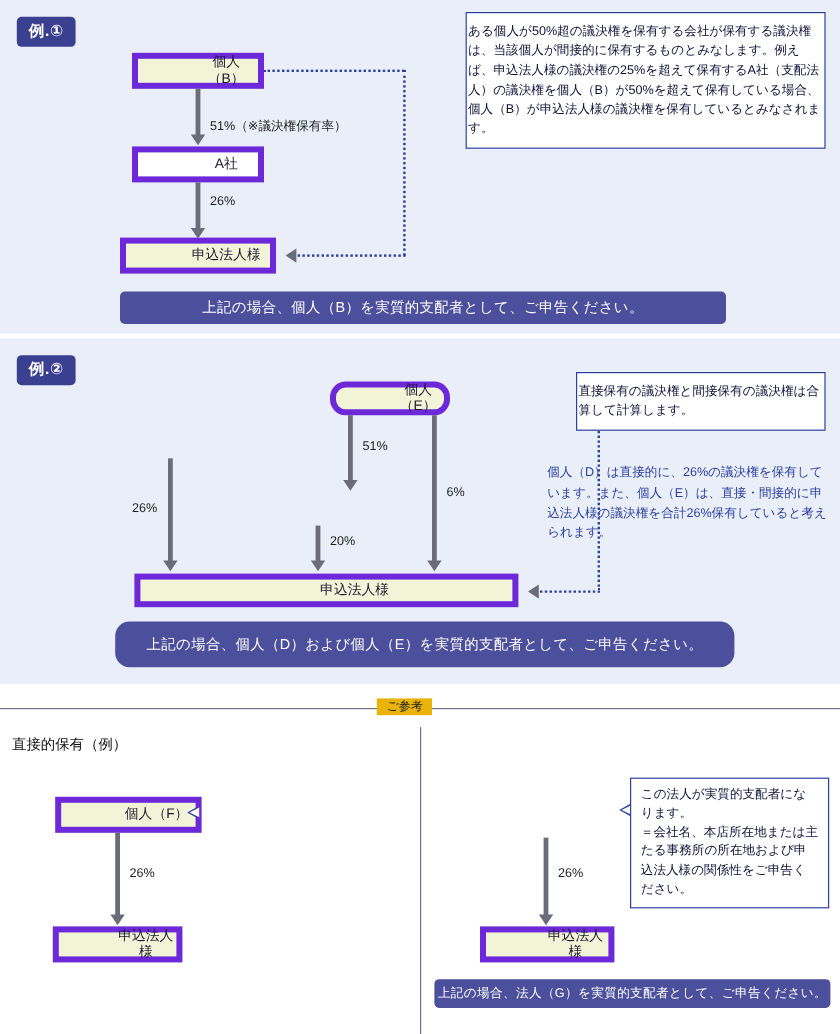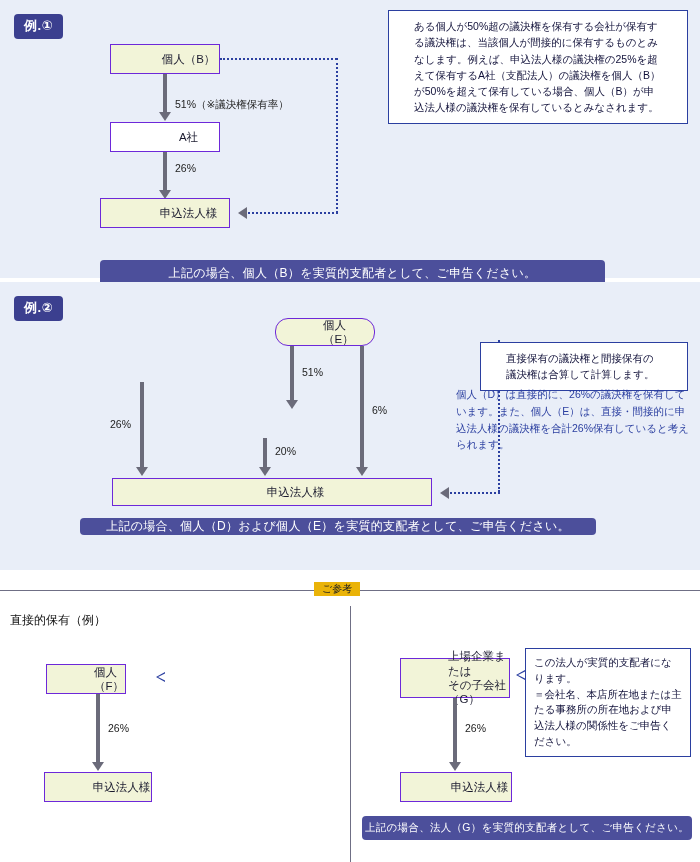--- a/index.html
+++ b/index.html
@@ -16,24 +16,24 @@
   #panel3{top:574px;height:288px;background:#ffffff;}
 
   .ex-tag{
     position:absolute;background:#3b3f8f;color:#fff;
     font-weight:bold;font-size:13px;
     padding:3px 10px 4px;border-radius:4px;
     letter-spacing:0.5px;
   }
   .box{
     position:absolute;box-sizing:border-box;
-    border:1px solid #6d28d9;
+    border:5px solid #6d28d9;
     background:#f2f4d8;
     display:flex;align-items:center;justify-content:center;
-    line-height:1.25;
+    text-align:center;line-height:1.25;
     font-size:11.5px;
     padding-left:47px;
   }
   .box.white{background:#ffffff;}
   .label{position:absolute;font-size:10.5px;color:#222;white-space:nowrap;}
   .arrow{position:absolute;background:#6b6b7a;}
   .arrowhead{
     position:absolute;width:0;height:0;
     border-left:6px solid transparent;border-right:6px solid transparent;
     border-top:9px solid #6b6b7a;
@@ -41,21 +41,21 @@
   .arrowhead.left{
     border-top:6px solid transparent;border-bottom:6px solid transparent;
     border-right:9px solid #6b6b7a;border-left:none;
   }
   .dotted-h{position:absolute;border-top:2px dotted #2b3fa0;}
   .dotted-v{position:absolute;border-left:2px dotted #2b3fa0;}
 
   .callout{
     position:absolute;box-sizing:border-box;
     border:1px solid #2b3fa0;background:#ffffff;
-    padding:7px 25px;line-height:1.55;font-size:10.5px;color:#11113a;
+    padding:7px 1px;line-height:1.55;font-size:10.5px;color:#11113a;
   }
   .note{
     position:absolute;color:#2b3fa0;font-size:10.5px;line-height:1.6;
   }
   .banner{
     position:absolute;box-sizing:border-box;
     background:#4c4f9b;color:#fff;border-radius:4px;
     display:flex;align-items:center;justify-content:center;
     font-size:12px;letter-spacing:0.3px;
   }
@@ -105,21 +105,21 @@
   <div class="box" style="left:100px;top:198px;width:130px;height:30px;">申込法人様</div>
 
   <div class="dotted-h" style="left:220px;top:58px;width:117px;"></div>
   <div class="dotted-v" style="left:336px;top:58px;height:155px;"></div>
   <div class="dotted-h" style="left:248px;top:212px;width:90px;"></div>
   <div class="arrowhead left" style="left:238px;top:207px;"></div>
 
   <div class="callout" style="left:388px;top:10px;width:300px;">ある個人が50%超の議決権を保有する会社が保有する議決権は、当該個人が間接的に保有するものとみなします。例えば、申込法人様の議決権の25%を超えて保有するA社（支配法人）の議決権を個人（B）が50%を超えて保有している場合、個人（B）が申込法人様の議決権を保有しているとみなされます。</div>
 
 
-  <div class="banner" style="left:100px;top:243px;width:505px;height:27px;margin-top:17px;">上記の場合、個人（B）を実質的支配者として、ご申告ください。</div>
+  <div class="banner" style="left:100px;top:243px;width:505px;height:27px;">上記の場合、個人（B）を実質的支配者として、ご申告ください。</div>
 </div>
 
 <div class="panel" id="panel2">
 
   <div class="ex-tag" style="left:14px;top:14px;">例.②</div>
 
   <div class="box" style="left:275px;top:36px;width:100px;height:28px;border-radius:13px;">個人（E）</div>
 
 
   <div class="arrow" style="left:290px;top:64px;width:4px;height:58px;"></div>
@@ -138,51 +138,49 @@
   <div class="arrow" style="left:140px;top:100px;width:4px;height:89px;"></div>
   <div class="arrowhead" style="left:136px;top:185px;"></div>
   <div class="label" style="left:110px;top:136px;">26%</div>
 
   <div class="box" style="left:112px;top:196px;width:320px;height:28px;">申込法人様</div>
 
   <div class="dotted-v" style="left:498px;top:58px;height:152px;"></div>
   <div class="dotted-h" style="left:450px;top:210px;width:50px;"></div>
   <div class="arrowhead left" style="left:440px;top:205px;"></div>
 
-  <div class="callout" style="left:480px;top:28px;width:208px;margin-top:32px;">直接保有の議決権と間接保有の議決権は合算して計算します。</div>
+  <div class="callout" style="left:480px;top:28px;width:208px;">直接保有の議決権と間接保有の議決権は合算して計算します。</div>
 
   <div class="note" style="left:456px;top:104px;width:236px;">個人（D）は直接的に、26%の議決権を保有しています。また、個人（E）は、直接・間接的に申込法人様の議決権を合計26%保有していると考えられます。</div>
 
-  <div class="banner" style="left:80px;top:236px;width:516px;height:17px;">上記の場合、個人（D）および個人（E）を実質的支配者として、ご申告ください。</div>
+  <div class="banner" style="left:96px;top:236px;width:516px;height:38px;border-radius:12px;">上記の場合、個人（D）および個人（E）を実質的支配者として、ご申告ください。</div>
 </div>
 
 <div class="panel" id="panel3">
 
   <div class="sep" style="left:0;top:16px;width:700px;"></div>
   <div class="ref-title" style="left:314px;top:8px;">ご参考</div>
 
   <div class="vdiv" style="left:350px;top:32px;height:256px;"></div>
 
   <div class="sub-title" style="left:10px;top:38px;">直接的保有（例）</div>
 
-  <div class="box" style="left:46px;top:90px;width:80px;height:30px;">個人（F）</div>
+  <div class="box" style="left:46px;top:90px;width:122px;height:30px;">個人（F）</div>
 
   <div class="arrow" style="left:96px;top:120px;width:4px;height:72px;"></div>
   <div class="arrowhead" style="left:92px;top:188px;"></div>
   <div class="label" style="left:108px;top:148px;">26%</div>
 
   <div class="box" style="left:44px;top:198px;width:108px;height:30px;">申込法人様</div>
 
   <div class="bubble-tail" style="left:156px;top:98px;"></div>
   <div class="bubble-tail-in" style="left:158px;top:99px;"></div>
 
 
 
-  <div class="box" style="left:400px;top:84px;width:110px;height:40px;white-space:pre-line;">上場企業または
-その子会社（G）</div>
 
   <div class="arrow" style="left:453px;top:124px;width:4px;height:68px;"></div>
   <div class="arrowhead" style="left:449px;top:188px;"></div>
   <div class="label" style="left:465px;top:148px;">26%</div>
 
   <div class="box" style="left:400px;top:198px;width:112px;height:30px;">申込法人様</div>
 
   <div class="bubble-tail" style="left:516px;top:96px;"></div>
   <div class="bubble-tail-in" style="left:518px;top:97px;"></div>
   <div class="bubble" style="left:525px;top:74px;width:166px;white-space:pre-line;">この法人が実質的支配者になります。

